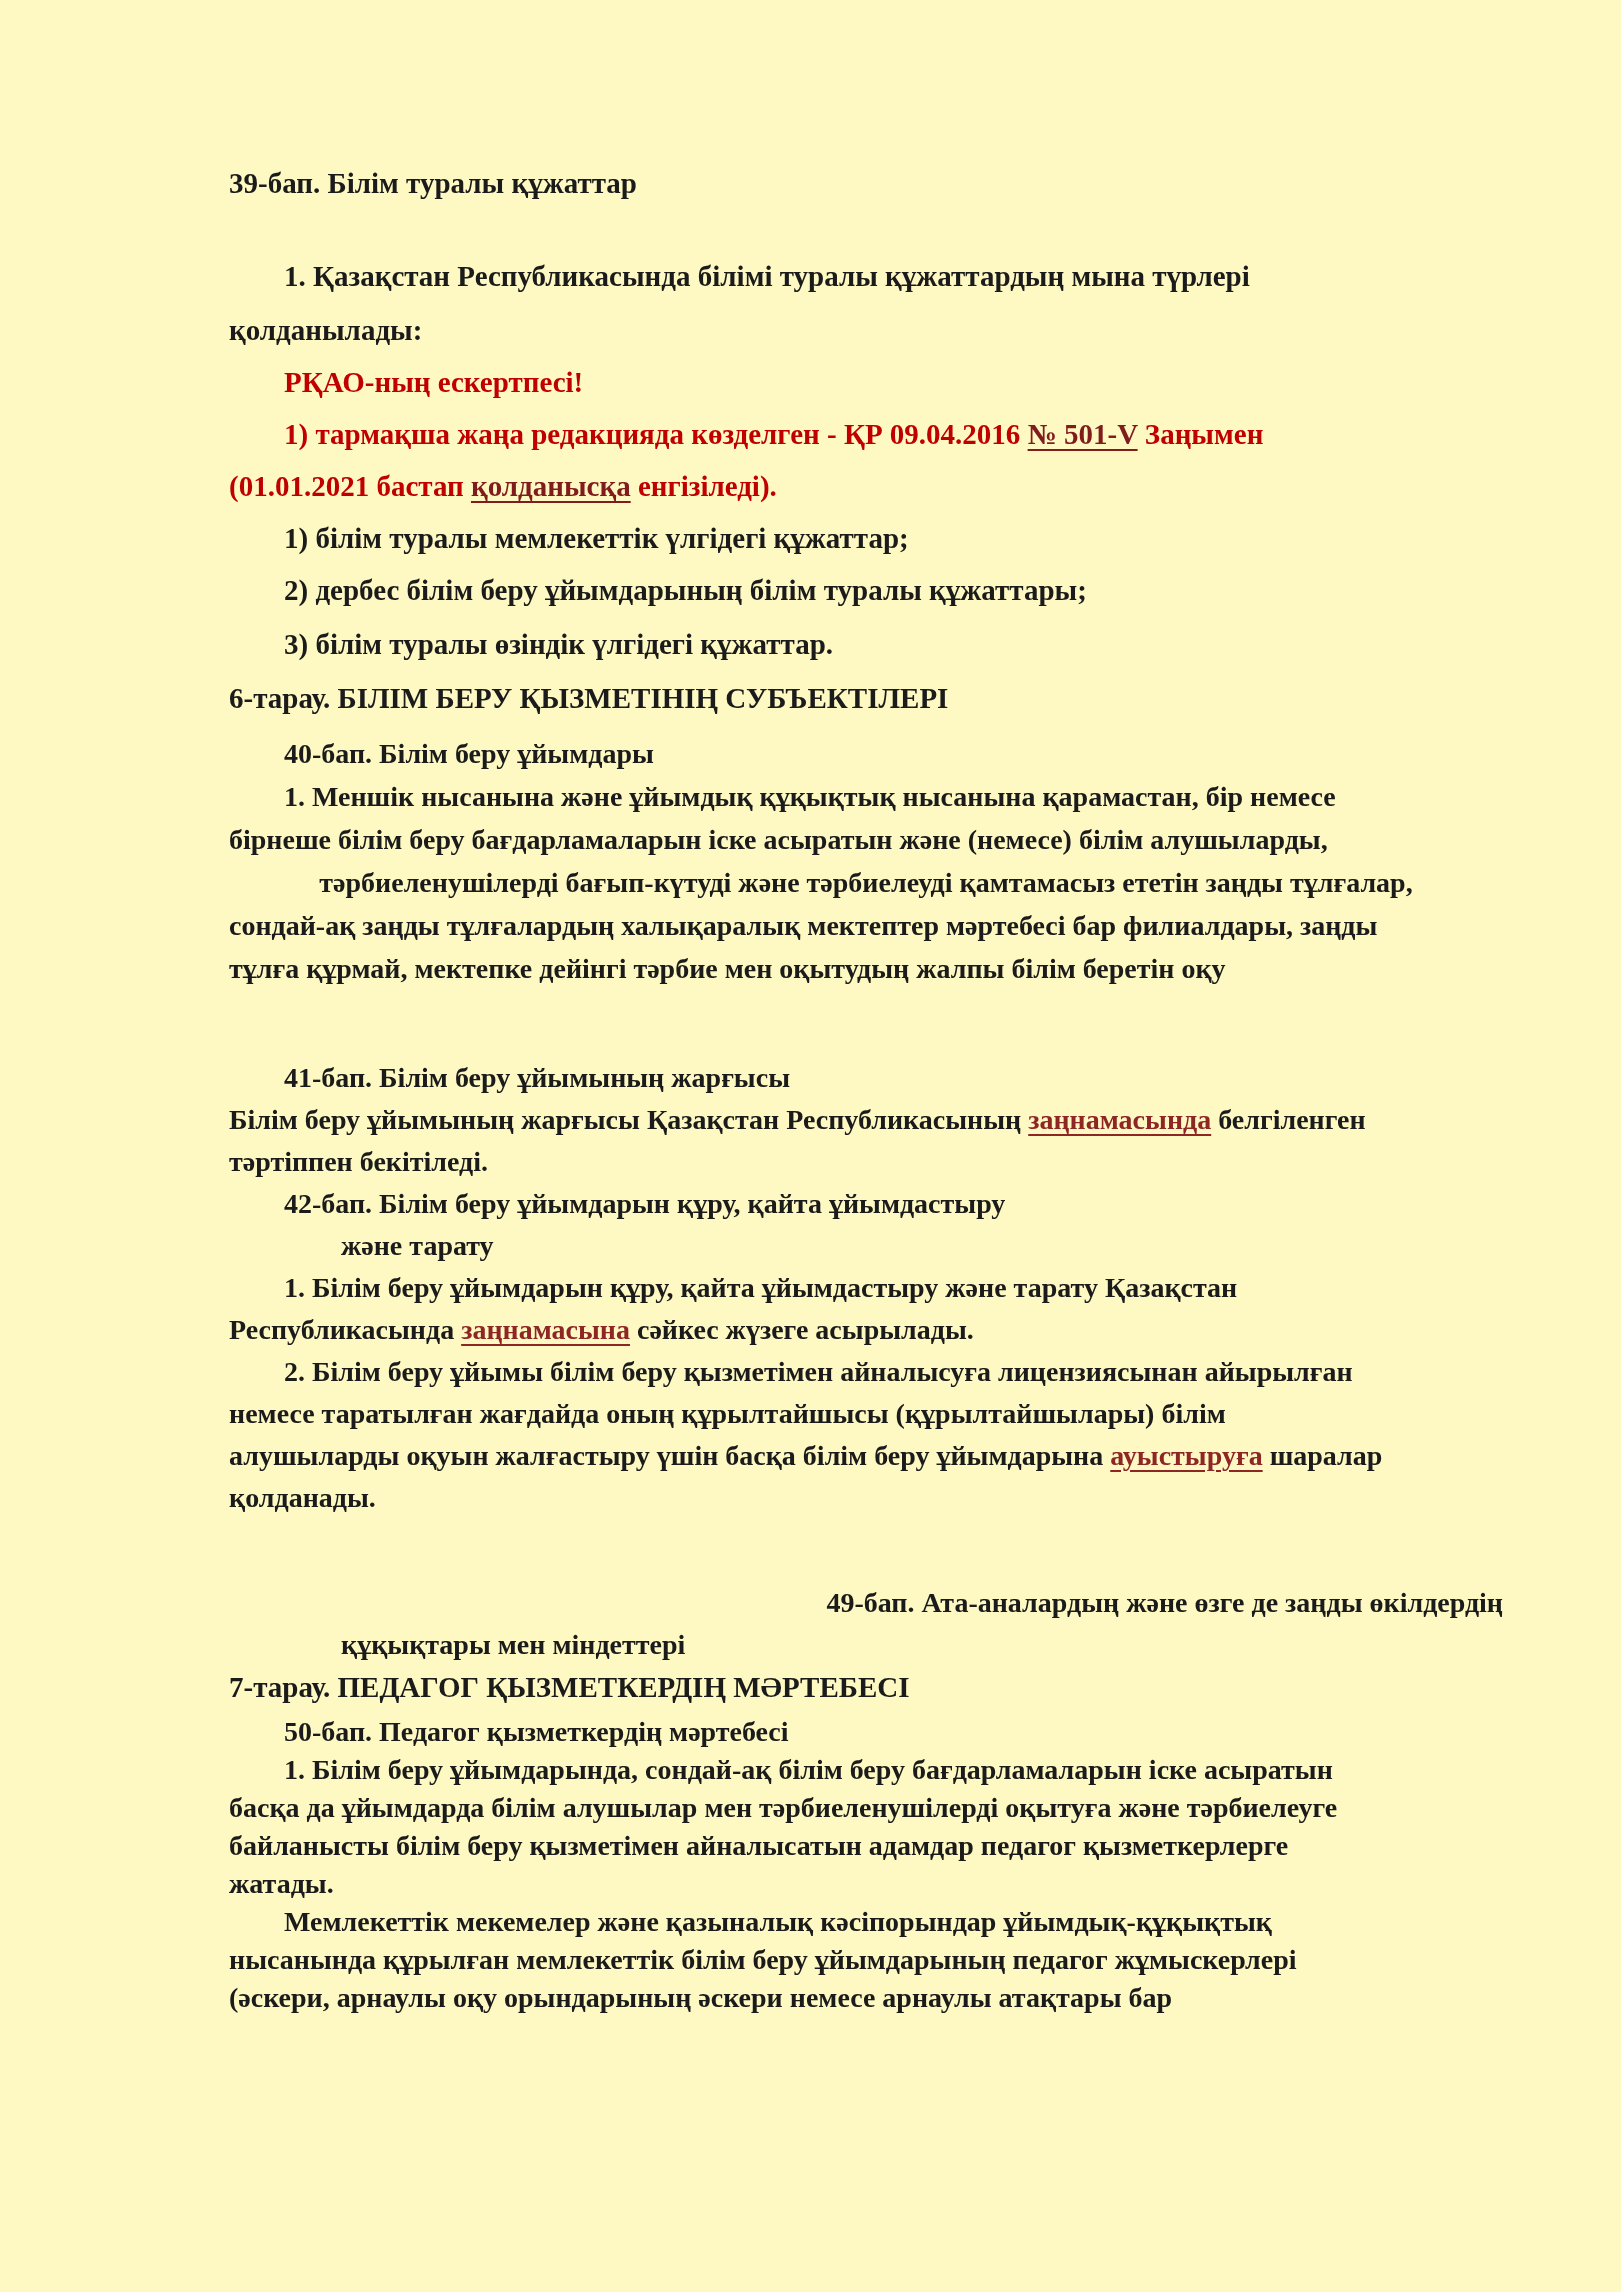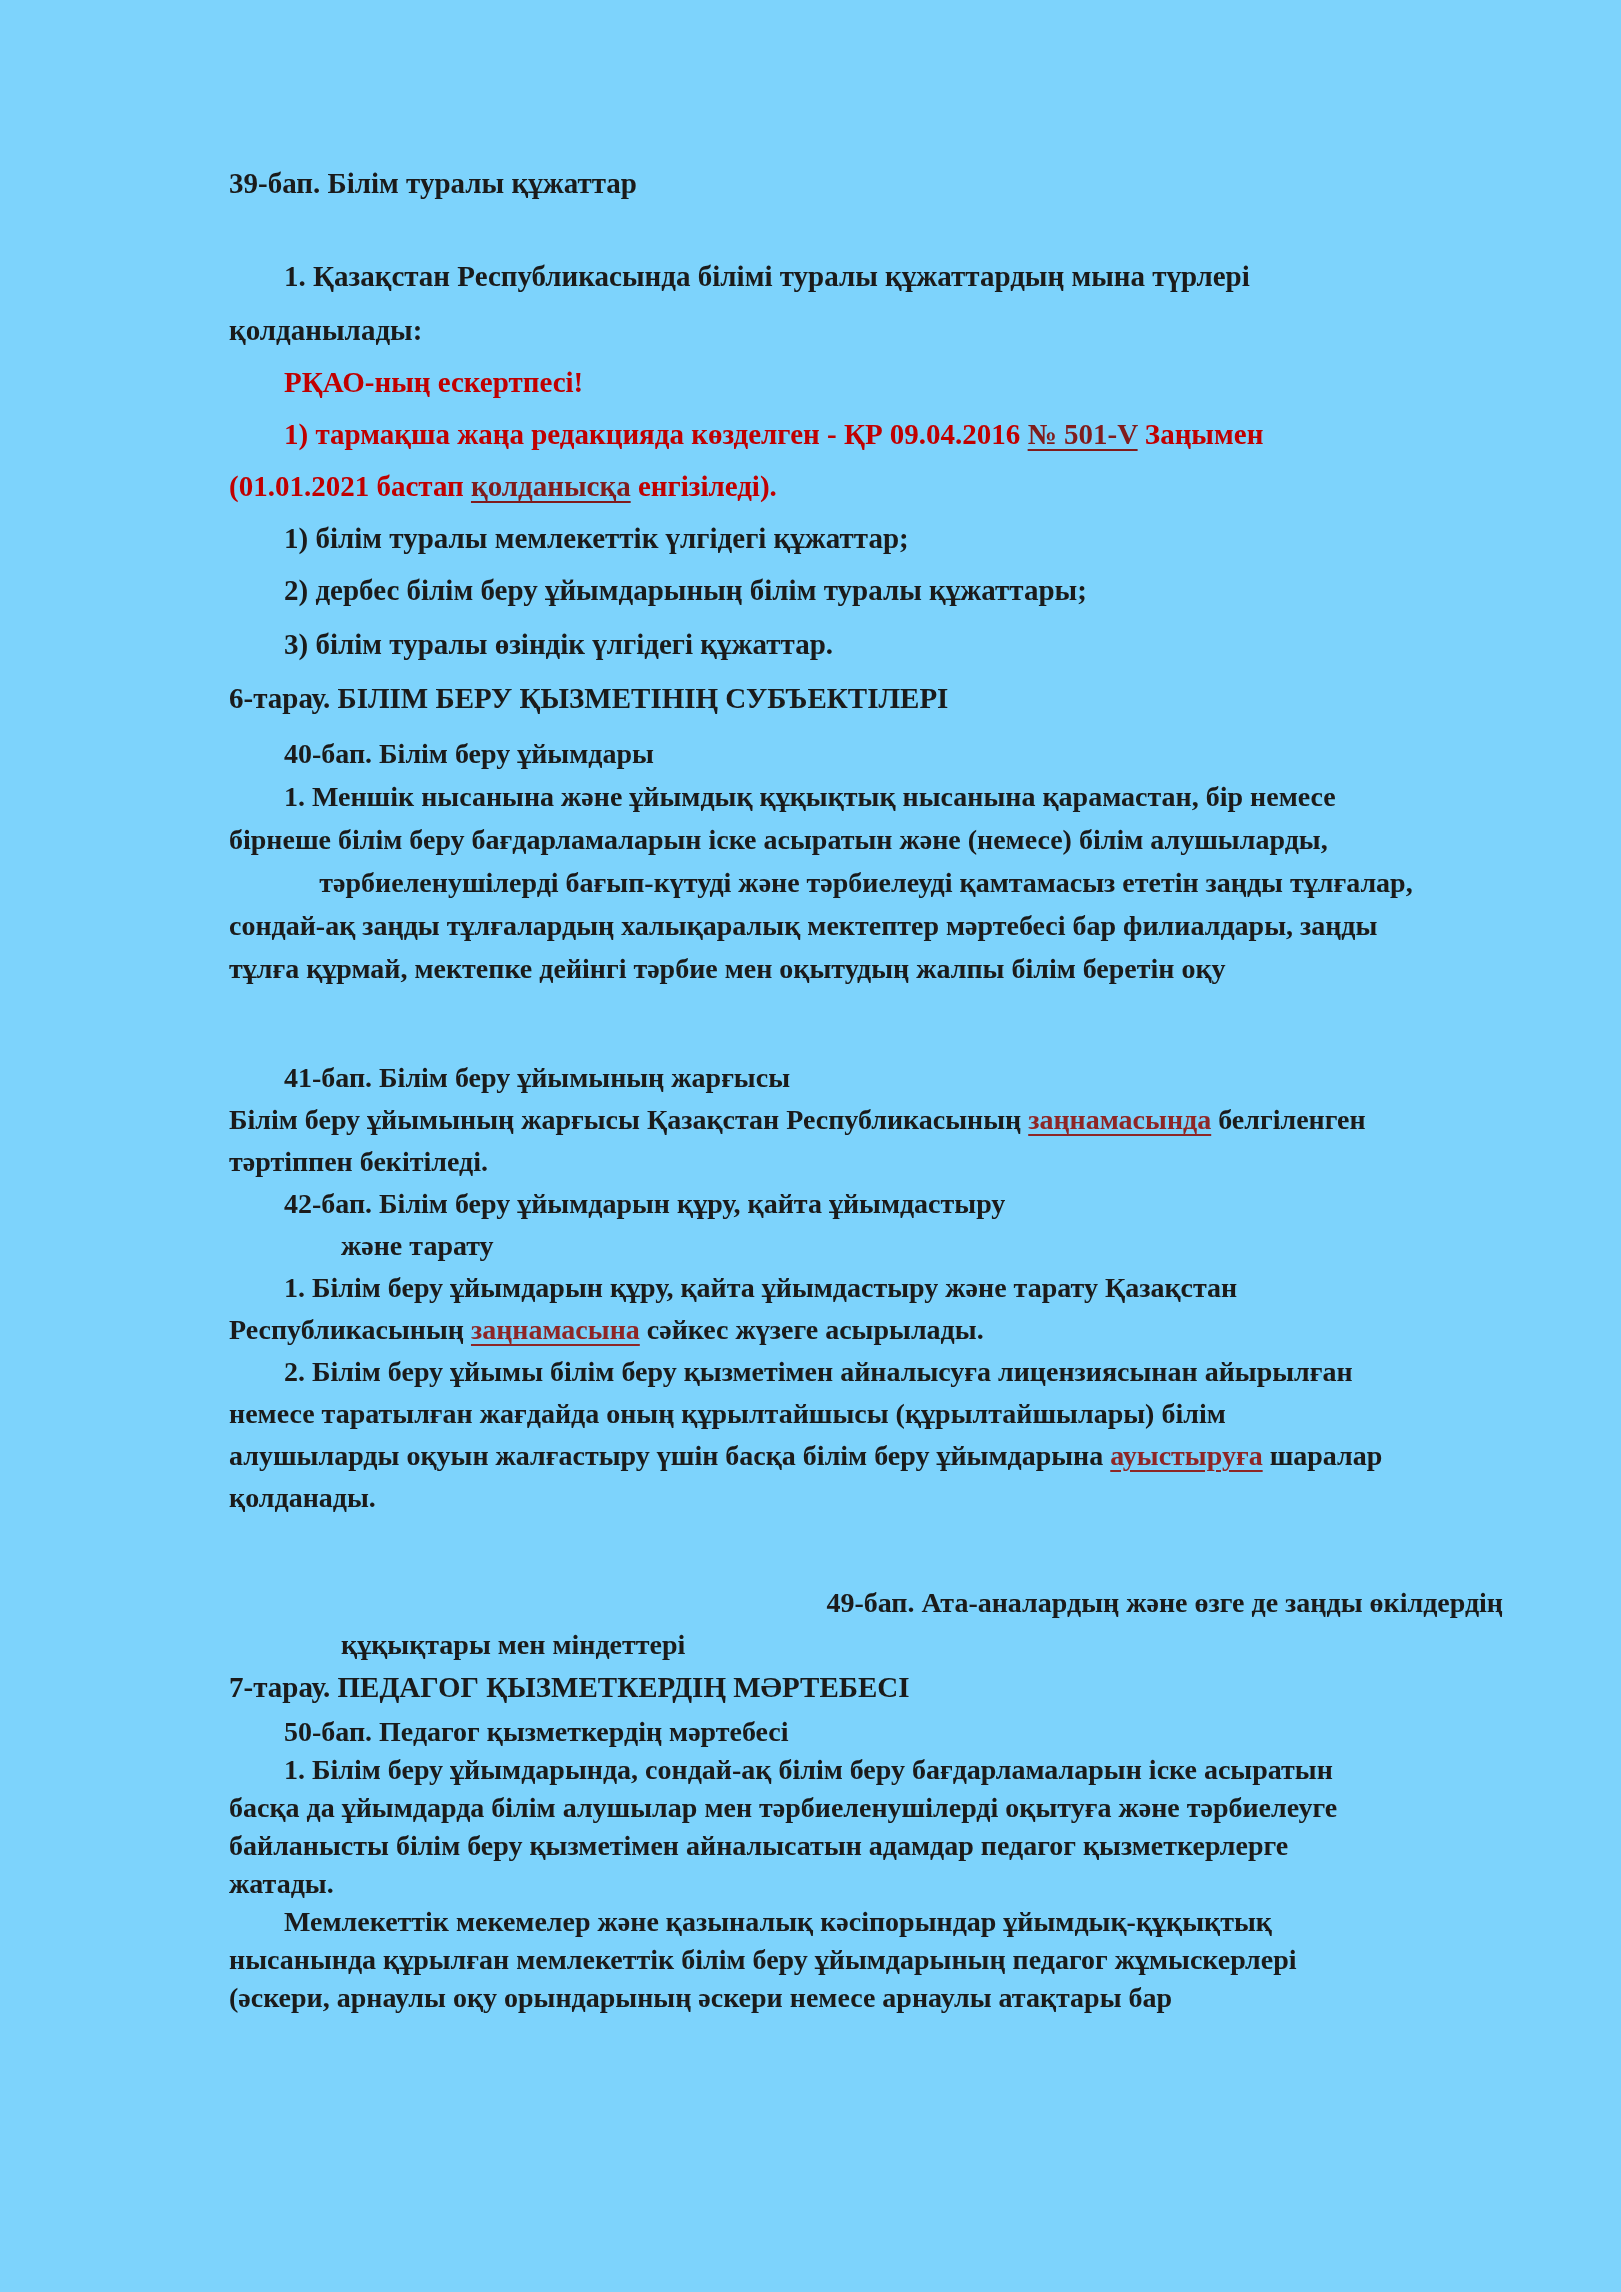--- a/index.html
+++ b/index.html
@@ -1,20 +1,20 @@
 <!DOCTYPE html>
 <html><head>
 <meta charset="utf-8">
 <style>
   html,body{margin:0;padding:0;background:#e8e8e8;}
   .page{
     position:relative;
     width:1621px;
     height:2293px;
-    background:#7dd3fc;
+    background:#fef9c3;
     overflow:hidden;
     font-family:"Liberation Serif","DejaVu Serif",serif;
     color:#1b1b1b;
     margin:0 auto;
   }
   #doc{
     padding:157px 118px 0 229px;
   }
   .line{
     white-space:nowrap;
@@ -56,21 +56,21 @@
       <div class="line size-body ind-flush" style="margin-top: 0px; height: 43px; line-height: 43px;"><span>бірнеше білім беру бағдарламаларын іске асыратын және (немесе) білім алушыларды,</span></div>
       <div class="line size-body ind-flush" style="margin-top: 0px; height: 43px; line-height: 43px; text-align: center;"><span>тәрбиеленушілерді бағып-күтуді және тәрбиелеуді қамтамасыз ететін заңды тұлғалар,</span></div>
       <div class="line size-body ind-flush" style="margin-top: 0px; height: 43px; line-height: 43px;"><span>сондай-ақ заңды тұлғалардың халықаралық мектептер мәртебесі бар филиалдары, заңды</span></div>
       <div class="line size-body ind-flush" style="margin-top: 0px; height: 43px; line-height: 43px;"><span>тұлға құрмай, мектепке дейінгі тәрбие мен оқытудың жалпы білім беретін оқу</span></div>
       <div class="line size-body bold ind-para" style="margin-top: 67px; height: 42px; line-height: 42px;"><span>41-бап. Білім беру ұйымының жарғысы</span></div>
       <div class="line size-body ind-flush" style="margin-top: 0px; height: 42px; line-height: 42px;"><span>Білім беру ұйымының жарғысы Қазақстан Республикасының </span><span class="link">заңнамасында</span><span> белгіленген</span></div>
       <div class="line size-body ind-flush" style="margin-top: 0px; height: 42px; line-height: 42px;"><span>тәртіппен бекітіледі.</span></div>
       <div class="line size-body bold ind-para" style="margin-top: 0px; height: 42px; line-height: 42px;"><span>42-бап. Білім беру ұйымдарын құру, қайта ұйымдастыру</span></div>
       <div class="line size-body bold ind-hang" style="margin-top: 0px; height: 42px; line-height: 42px;"><span>және тарату</span></div>
       <div class="line size-body ind-para" style="margin-top: 0px; height: 42px; line-height: 42px;"><span>1. Білім беру ұйымдарын құру, қайта ұйымдастыру және тарату Қазақстан</span></div>
-      <div class="line size-body ind-flush" style="margin-top: 0px; height: 42px; line-height: 42px;"><span>Республикасының </span><span class="link">заңнамасына</span><span> сәйкес жүзеге асырылады.</span></div>
+      <div class="line size-body ind-flush" style="margin-top: 0px; height: 42px; line-height: 42px;"><span>Республикасында </span><span class="link">заңнамасына</span><span> сәйкес жүзеге асырылады.</span></div>
       <div class="line size-body ind-para" style="margin-top: 0px; height: 42px; line-height: 42px;"><span>2. Білім беру ұйымы білім беру қызметімен айналысуға лицензиясынан айырылған</span></div>
       <div class="line size-body ind-flush" style="margin-top: 0px; height: 42px; line-height: 42px;"><span>немесе таратылған жағдайда оның құрылтайшысы (құрылтайшылары) білім</span></div>
       <div class="line size-body ind-flush" style="margin-top: 0px; height: 42px; line-height: 42px;"><span>алушыларды оқуын жалғастыру үшін басқа білім беру ұйымдарына </span><span class="link">ауыстыруға</span><span> шаралар</span></div>
       <div class="line size-body ind-flush" style="margin-top: 0px; height: 42px; line-height: 42px;"><span>қолданады.</span></div>
       <div class="line size-body bold ind-para" style="margin-top: 63px; height: 42px; line-height: 42px; text-align: right;"><span>49-бап. Ата-аналардың және өзге де заңды өкілдердің</span></div>
       <div class="line size-body bold ind-hang" style="margin-top: 0px; height: 42px; line-height: 42px;"><span>құқықтары мен міндеттері</span></div>
       <div class="line size-top ind-flush" style="height: 43px; line-height: 43px;"><span>7-тарау. ПЕДАГОГ ҚЫЗМЕТКЕРДІҢ МӘРТЕБЕСІ</span></div>
       <div class="line size-body bold ind-para" style="margin-top: 3.9px; height: 38px; line-height: 38px;"><span>50-бап. Педагог қызметкердің мәртебесі</span></div>
       <div class="line size-body ind-para" style="margin-top: 0px; height: 38px; line-height: 38px;"><span>1. Білім беру ұйымдарында, сондай-ақ білім беру бағдарламаларын іске асыратын</span></div>
       <div class="line size-body ind-flush" style="margin-top: 0px; height: 38px; line-height: 38px;"><span>басқа да ұйымдарда білім алушылар мен тәрбиеленушілерді оқытуға және тәрбиелеуге</span></div>

